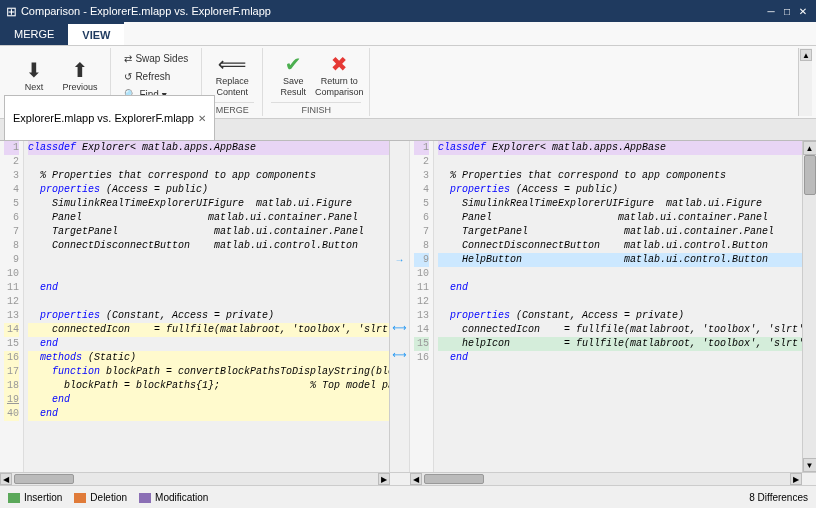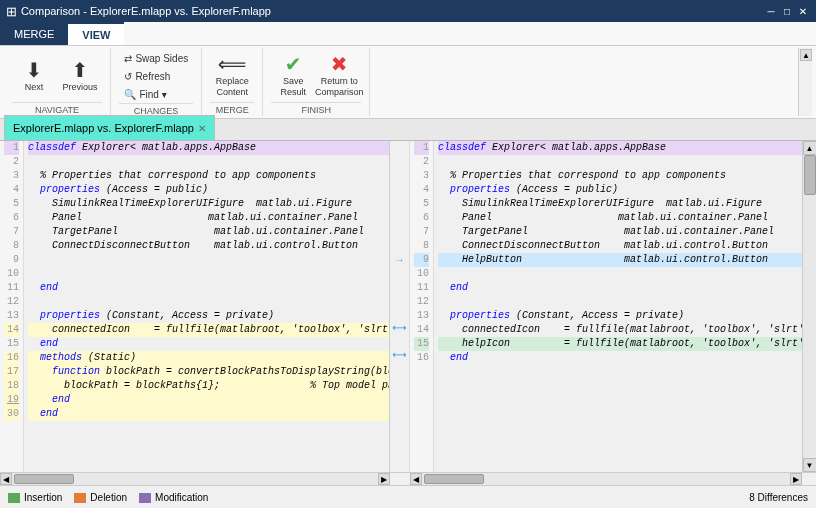--- a/index.html
+++ b/index.html
@@ -74,24 +74,24 @@
     
     .tab-bar {
       background: #e8e8e8;
       display: flex;
       height: 22px;
       align-items: flex-end;
       padding-left: 4px;
       border-bottom: 1px solid #bbb;
     }
     .file-tab {
-      background: #5eead4;
+      background: #ffffff;
       border: 1px solid #bbb;
       border-bottom: none;
-      padding: 6px 8px;
+      padding: 16px 8px;
       font-size: 11px;
       display: flex;
       align-items: center;
       gap: 4px;
       cursor: pointer;
     }
     .file-tab .close-x { font-size: 10px; color: #666; cursor: pointer; }
 
     .line-numbers {
       background: #f5f5f5;
@@ -323,21 +323,21 @@
           <div class="line" style="background: transparent;">10</div>
           <div class="line" style="background: transparent;">11</div>
           <div class="line" style="background: transparent;">12</div>
           <div class="line" style="background: transparent;">13</div>
           <div class="line" style="background: rgb(255, 250, 205);">14</div>
           <div class="line" style="background: transparent;">15</div>
           <div class="line" style="background: rgb(255, 250, 205);">16</div>
           <div class="line" style="background: rgb(255, 250, 205);">17</div>
           <div class="line" style="background: rgb(255, 250, 205);">18</div>
           <div class="line" style="background: rgb(255, 250, 205); text-decoration: underline;">19</div>
-          <div class="line" style="background: rgb(255, 250, 205);">30</div>
+          <div class="line" style="background: rgb(255, 250, 205);">40</div>
         </div>
       <div class="code-area" id="left-code"><div class="line" style="background: rgb(232, 213, 245);"><span style="color:#0000ff;">classdef</span> Explorer&lt; matlab.apps.AppBase</div><div class="line" style="background: transparent;"></div><div class="line" style="background: transparent;">  % Properties that correspond to app components</div><div class="line" style="background: transparent;">  <span style="color:#0000ff;">properties</span> (Access = public)</div><div class="line" style="background: transparent;">    SimulinkRealTimeExplorerUIFigure  matlab.ui.Figure</div><div class="line" style="background: transparent;">    Panel                     matlab.ui.container.Panel</div><div class="line" style="background: transparent;">    TargetPanel                matlab.ui.container.Panel</div><div class="line" style="background: transparent;">    ConnectDisconnectButton    matlab.ui.control.Button</div><div class="line" style="background: transparent;"></div><div class="line" style="background: transparent;"></div><div class="line" style="background: transparent;">  <span style="color:#0000ff;">end</span></div><div class="line" style="background: transparent;"></div><div class="line" style="background: transparent;">  <span style="color:#0000ff;">properties</span> (Constant, Access = private)</div><div class="line" style="background: rgb(255, 250, 205);">    connectedIcon    = fullfile(matlabroot, 'toolbox', 'slrt', 'slrt</div><div class="line" style="background: transparent;">  <span style="color:#0000ff;">end</span></div><div class="line" style="background: rgb(255, 250, 205);">  <span style="color:#0000ff;">methods</span> (Static)</div><div class="line" style="background: rgb(255, 250, 205);">    <span style="color:#0000ff;">function</span> blockPath = convertBlockPathsToDisplayString(blockPaths)</div><div class="line" style="background: rgb(255, 250, 205);">      blockPath = blockPaths{1};               % Top model path</div><div class="line" style="background: rgb(255, 250, 205);">    <span style="color:#0000ff;">end</span></div><div class="line" style="background: rgb(255, 250, 205);">  <span style="color:#0000ff;">end</span></div></div>
     </div>
 
     <div style="width:20px; background:#f0f0f0; border-right:1px solid #ddd; display:flex; flex-direction:column; align-items:center; font-size:9px;" id="gutter">
         <div class="gutter-line"></div>
         <div class="gutter-line"></div>
         <div class="gutter-line"></div>
         <div class="gutter-line"></div>
         <div class="gutter-line"></div>

